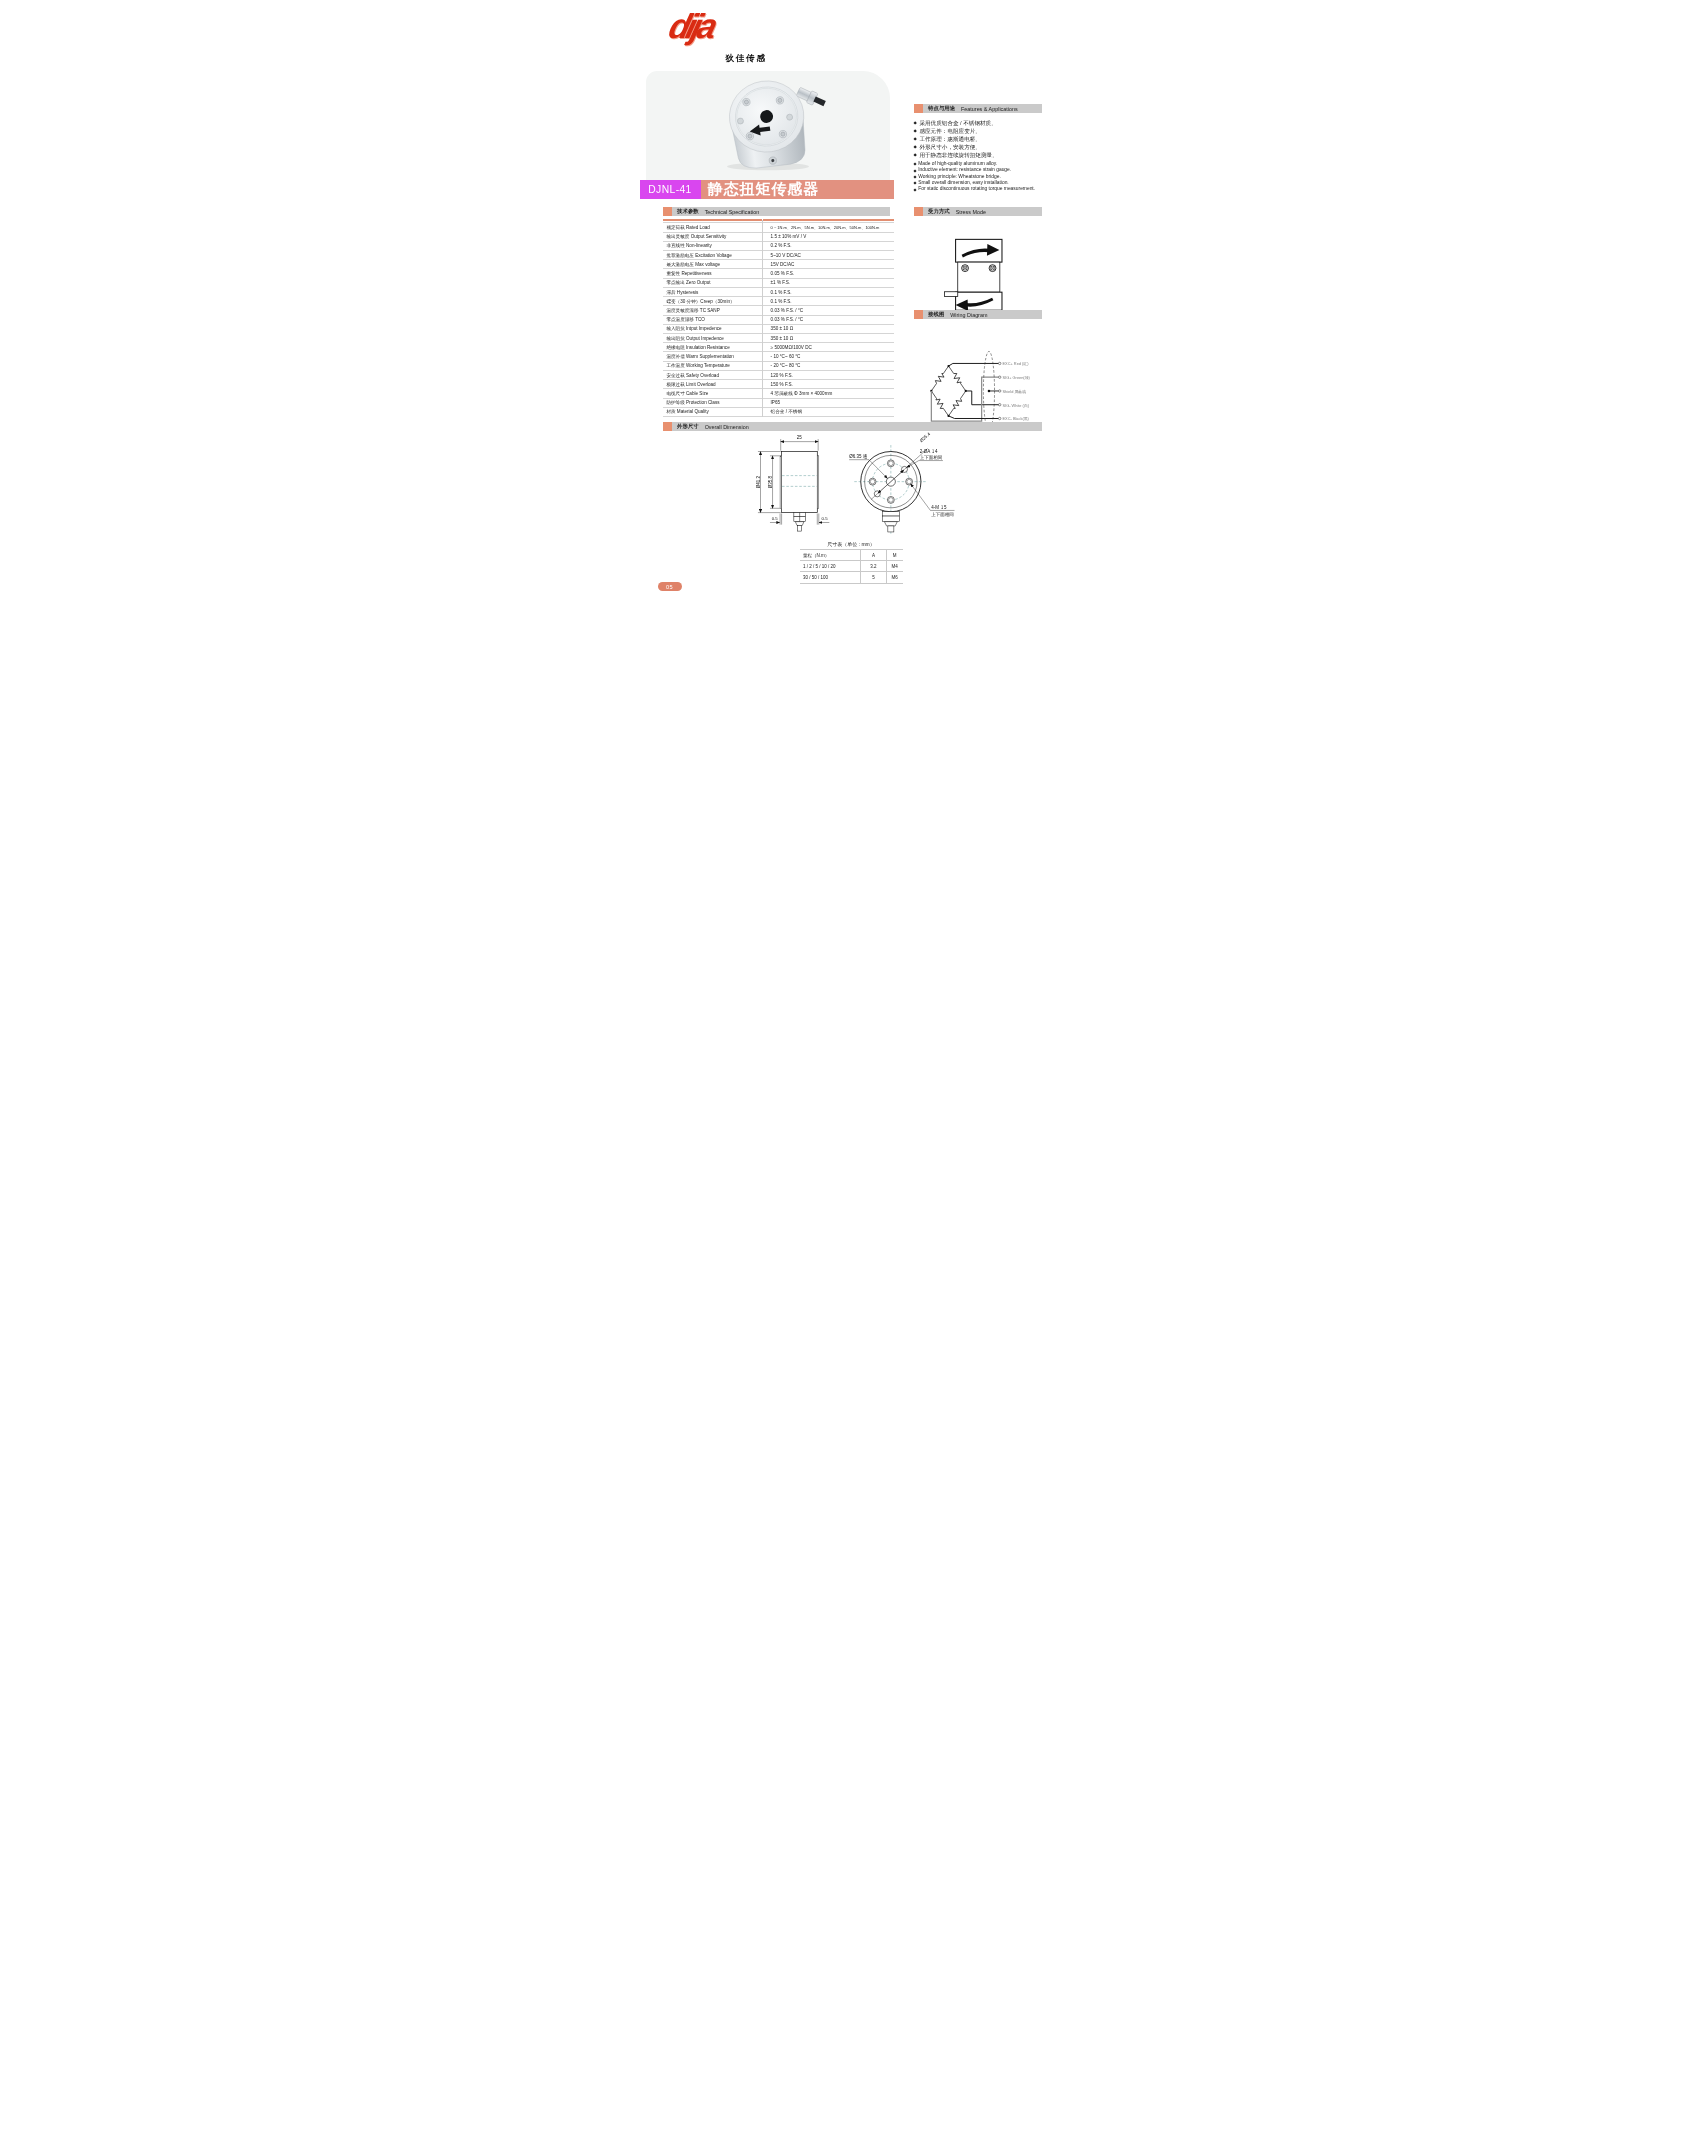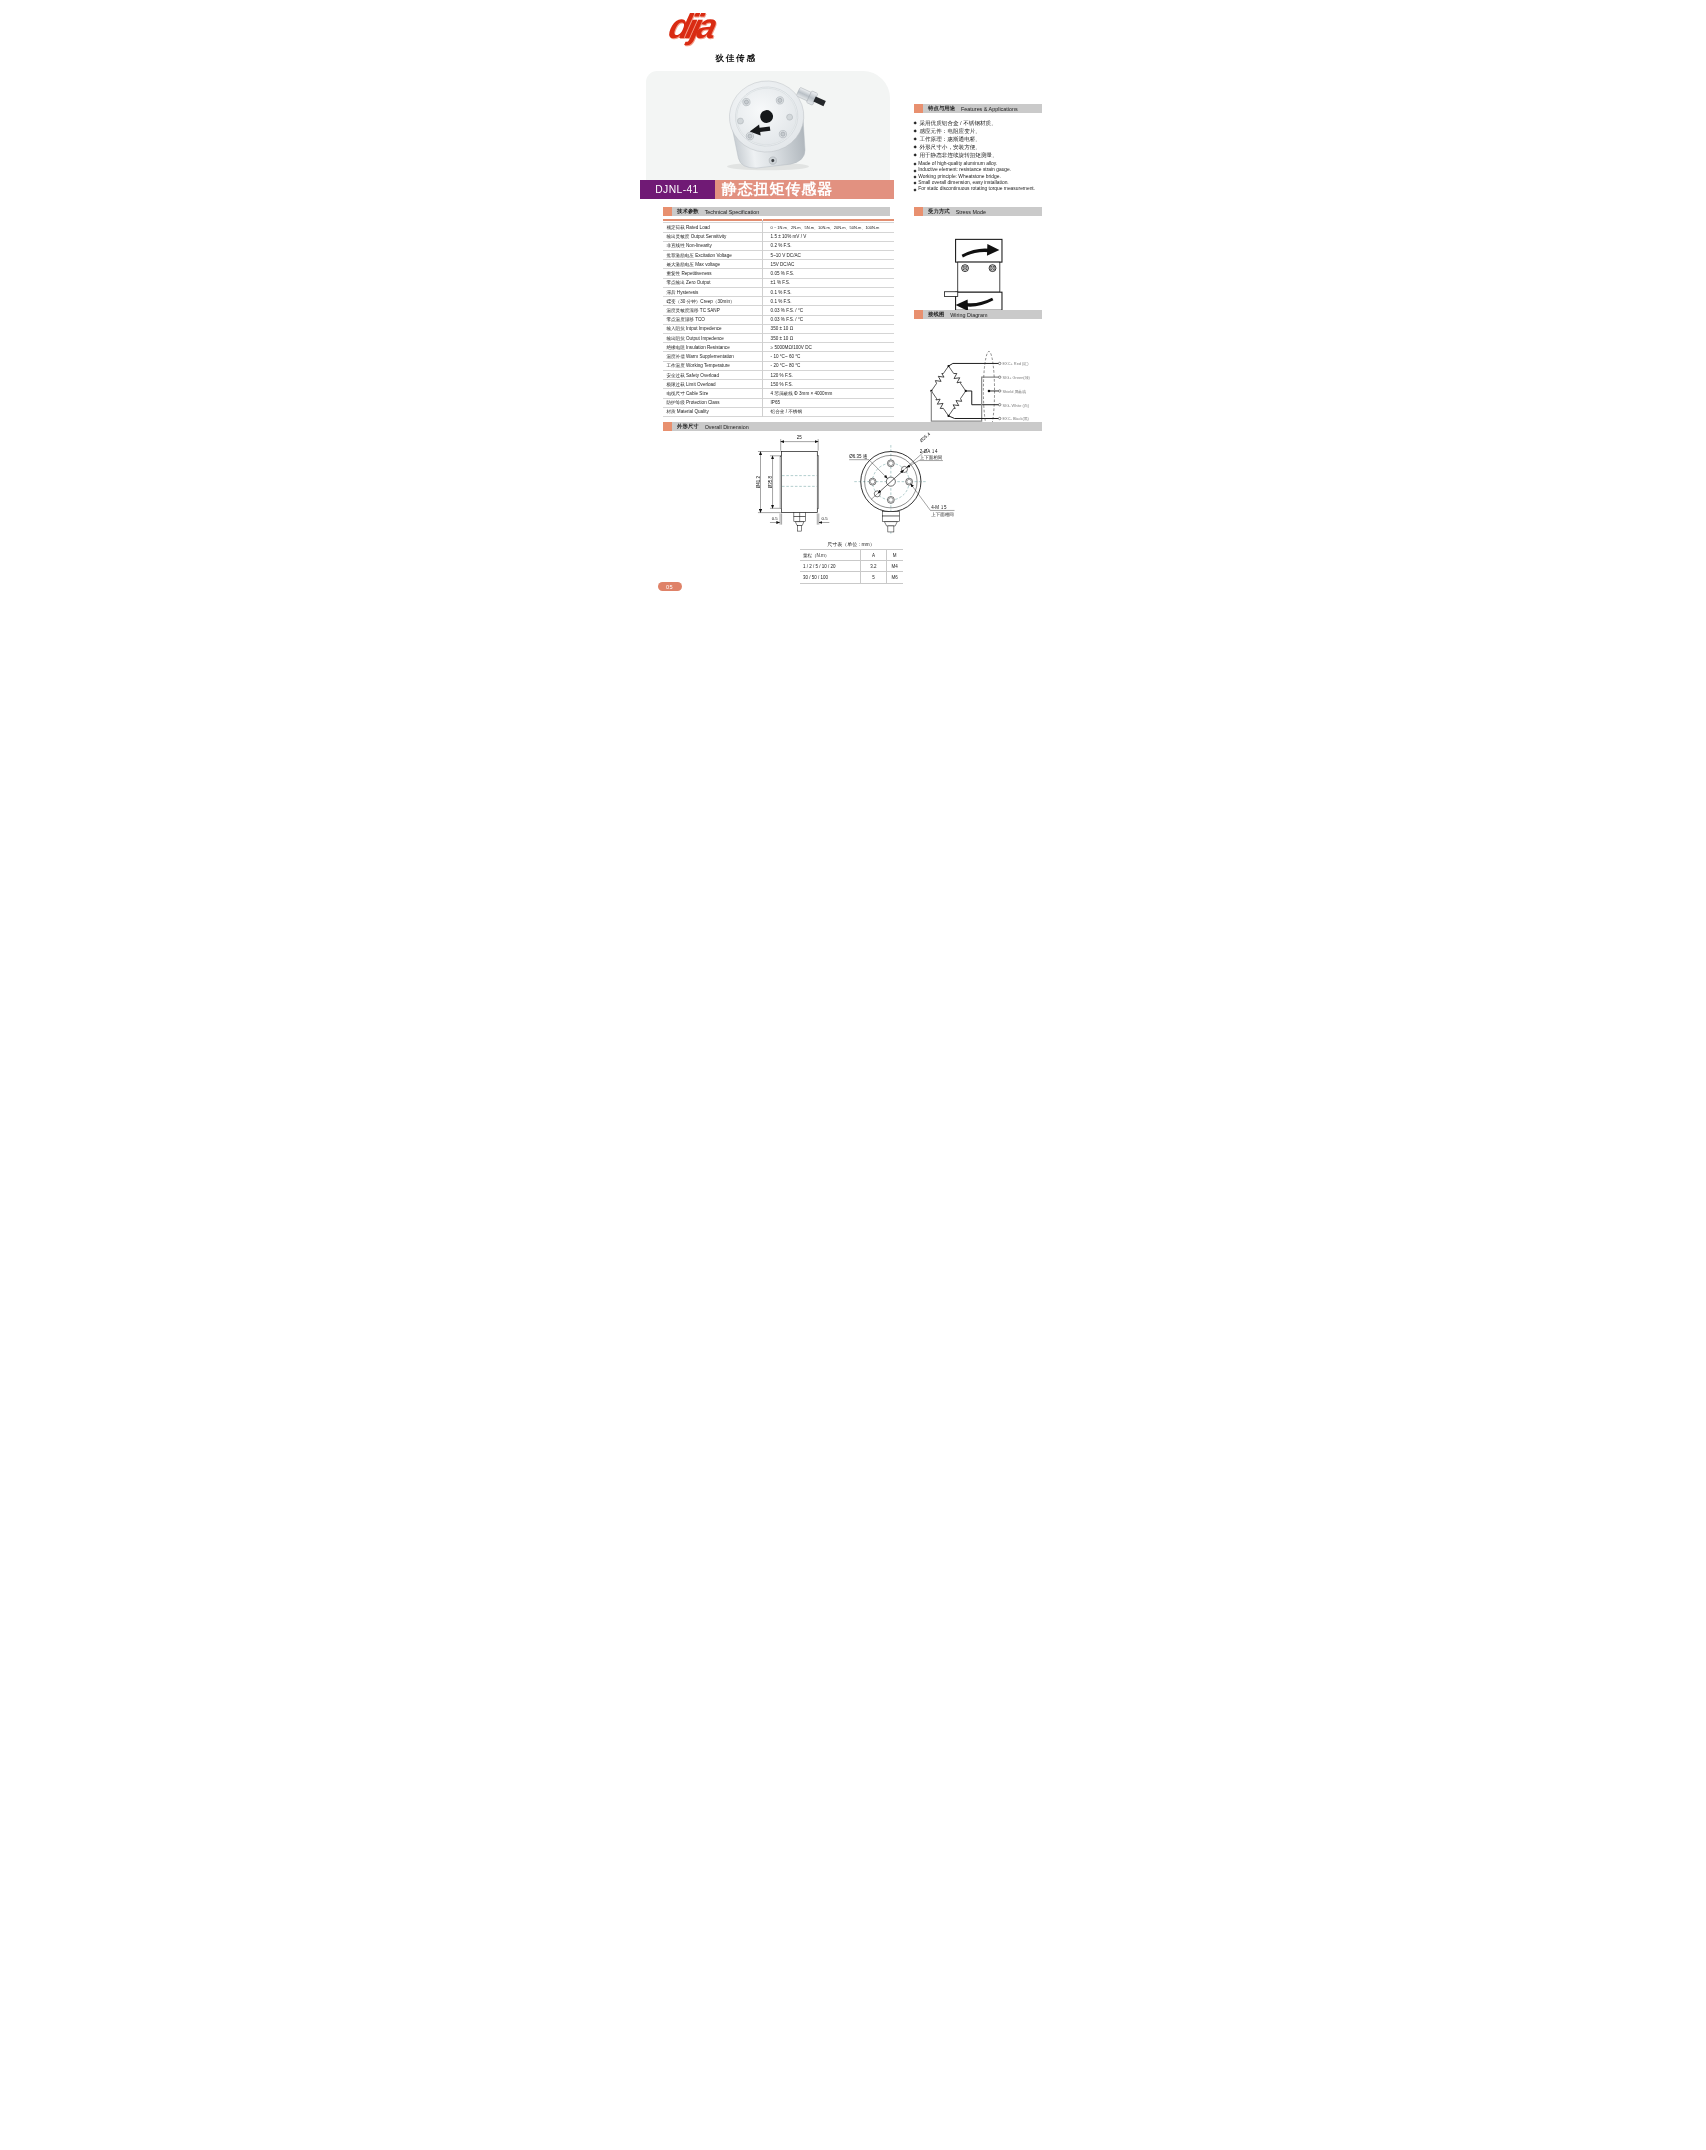--- a/index.html
+++ b/index.html
@@ -4,21 +4,21 @@
 <style>
   html,body{margin:0;padding:0;background:#fff;}
   body{font-family:"Liberation Sans","DejaVu Sans",sans-serif;color:#1d1d1d;}
   .page{position:relative;width:427px;height:603px;margin:0 auto;background:#fff;overflow:hidden;}
 
   
   .logo{position:absolute;left:26px;top:13px;width:129px;height:54px;}
   .logo-brand{position:absolute;left:4.3px;top:-6px;font-size:34px;font-weight:bold;font-style:italic;
     letter-spacing:-3.9px;color:#d92b12;transform:skewX(-14deg) scaleY(1.02);
     text-shadow:0.9px 0.9px 0 #f4a08c;}
-  .logo-sub{position:absolute;left:50px;top:40px;font-size:8.6px;font-weight:bold;color:#111;letter-spacing:1.7px;}
+  .logo-sub{position:absolute;left:60px;top:40px;font-size:8.6px;font-weight:bold;color:#111;letter-spacing:1.7px;}
 
   
   .photo-card{position:absolute;left:6px;top:71px;width:244px;height:127px;background:#f3f5f4;
     border-radius:11.2px 27px 0 0;}
 
   
   .sec-head{position:absolute;display:flex;height:9px;}
   .sec-head .sq{width:9px;height:9px;background:#e8906f;flex:0 0 auto;}
   .sec-head .bar{flex:1;background:#cacaca;display:flex;align-items:center;padding-left:5.6px;}
   .sec-head .cn{font-weight:bold;font-size:5.4px;color:#222;}
@@ -28,21 +28,21 @@
   .feat-list{position:absolute;left:274px;width:134px;}
   .feat-cn{top:119px;font-size:5.6px;line-height:8px;font-weight:500;}
   .feat-en{top:161px;font-size:4.9px;line-height:6.3px;}
   .bullet-line{display:flex;}
   .feat-en .bullet-line{display:block;}
   .bullet-icon{flex:0 0 auto;margin-right:2.6px;font-size:4.3px;position:relative;top:0.4px;}
   .feat-en .bullet-icon{margin-right:1.7px;font-size:3.9px;}
 
   
   .banner{position:absolute;left:0;top:180px;width:254px;height:18.5px;display:flex;}
-  .banner-dark{width:75px;background:#701a75;color:#fff;display:flex;align-items:center;justify-content:center;
+  .banner-dark{width:61px;background:#d946ef;color:#fff;display:flex;align-items:center;justify-content:center;
     font-size:10.3px;letter-spacing:0.4px;}
   .banner-light{flex:1;background:#e29180;color:#fff;display:flex;align-items:center;padding-left:7.3px;
     font-size:15px;font-weight:bold;letter-spacing:0.9px;}
 
   
   .spec-table{position:absolute;left:23px;top:219px;width:231px;height:198px;}
   .spec-band{height:2.2px;background:#e28e71;position:relative;}
   .spec-band .notch{position:absolute;left:99px;top:0;width:1.3px;height:2.2px;background:#fff;}
   .spec-rows{position:absolute;left:0;top:3.4px;right:0;bottom:0;display:flex;flex-direction:column;
     border-top:0.9px solid #d5d5d5;}

